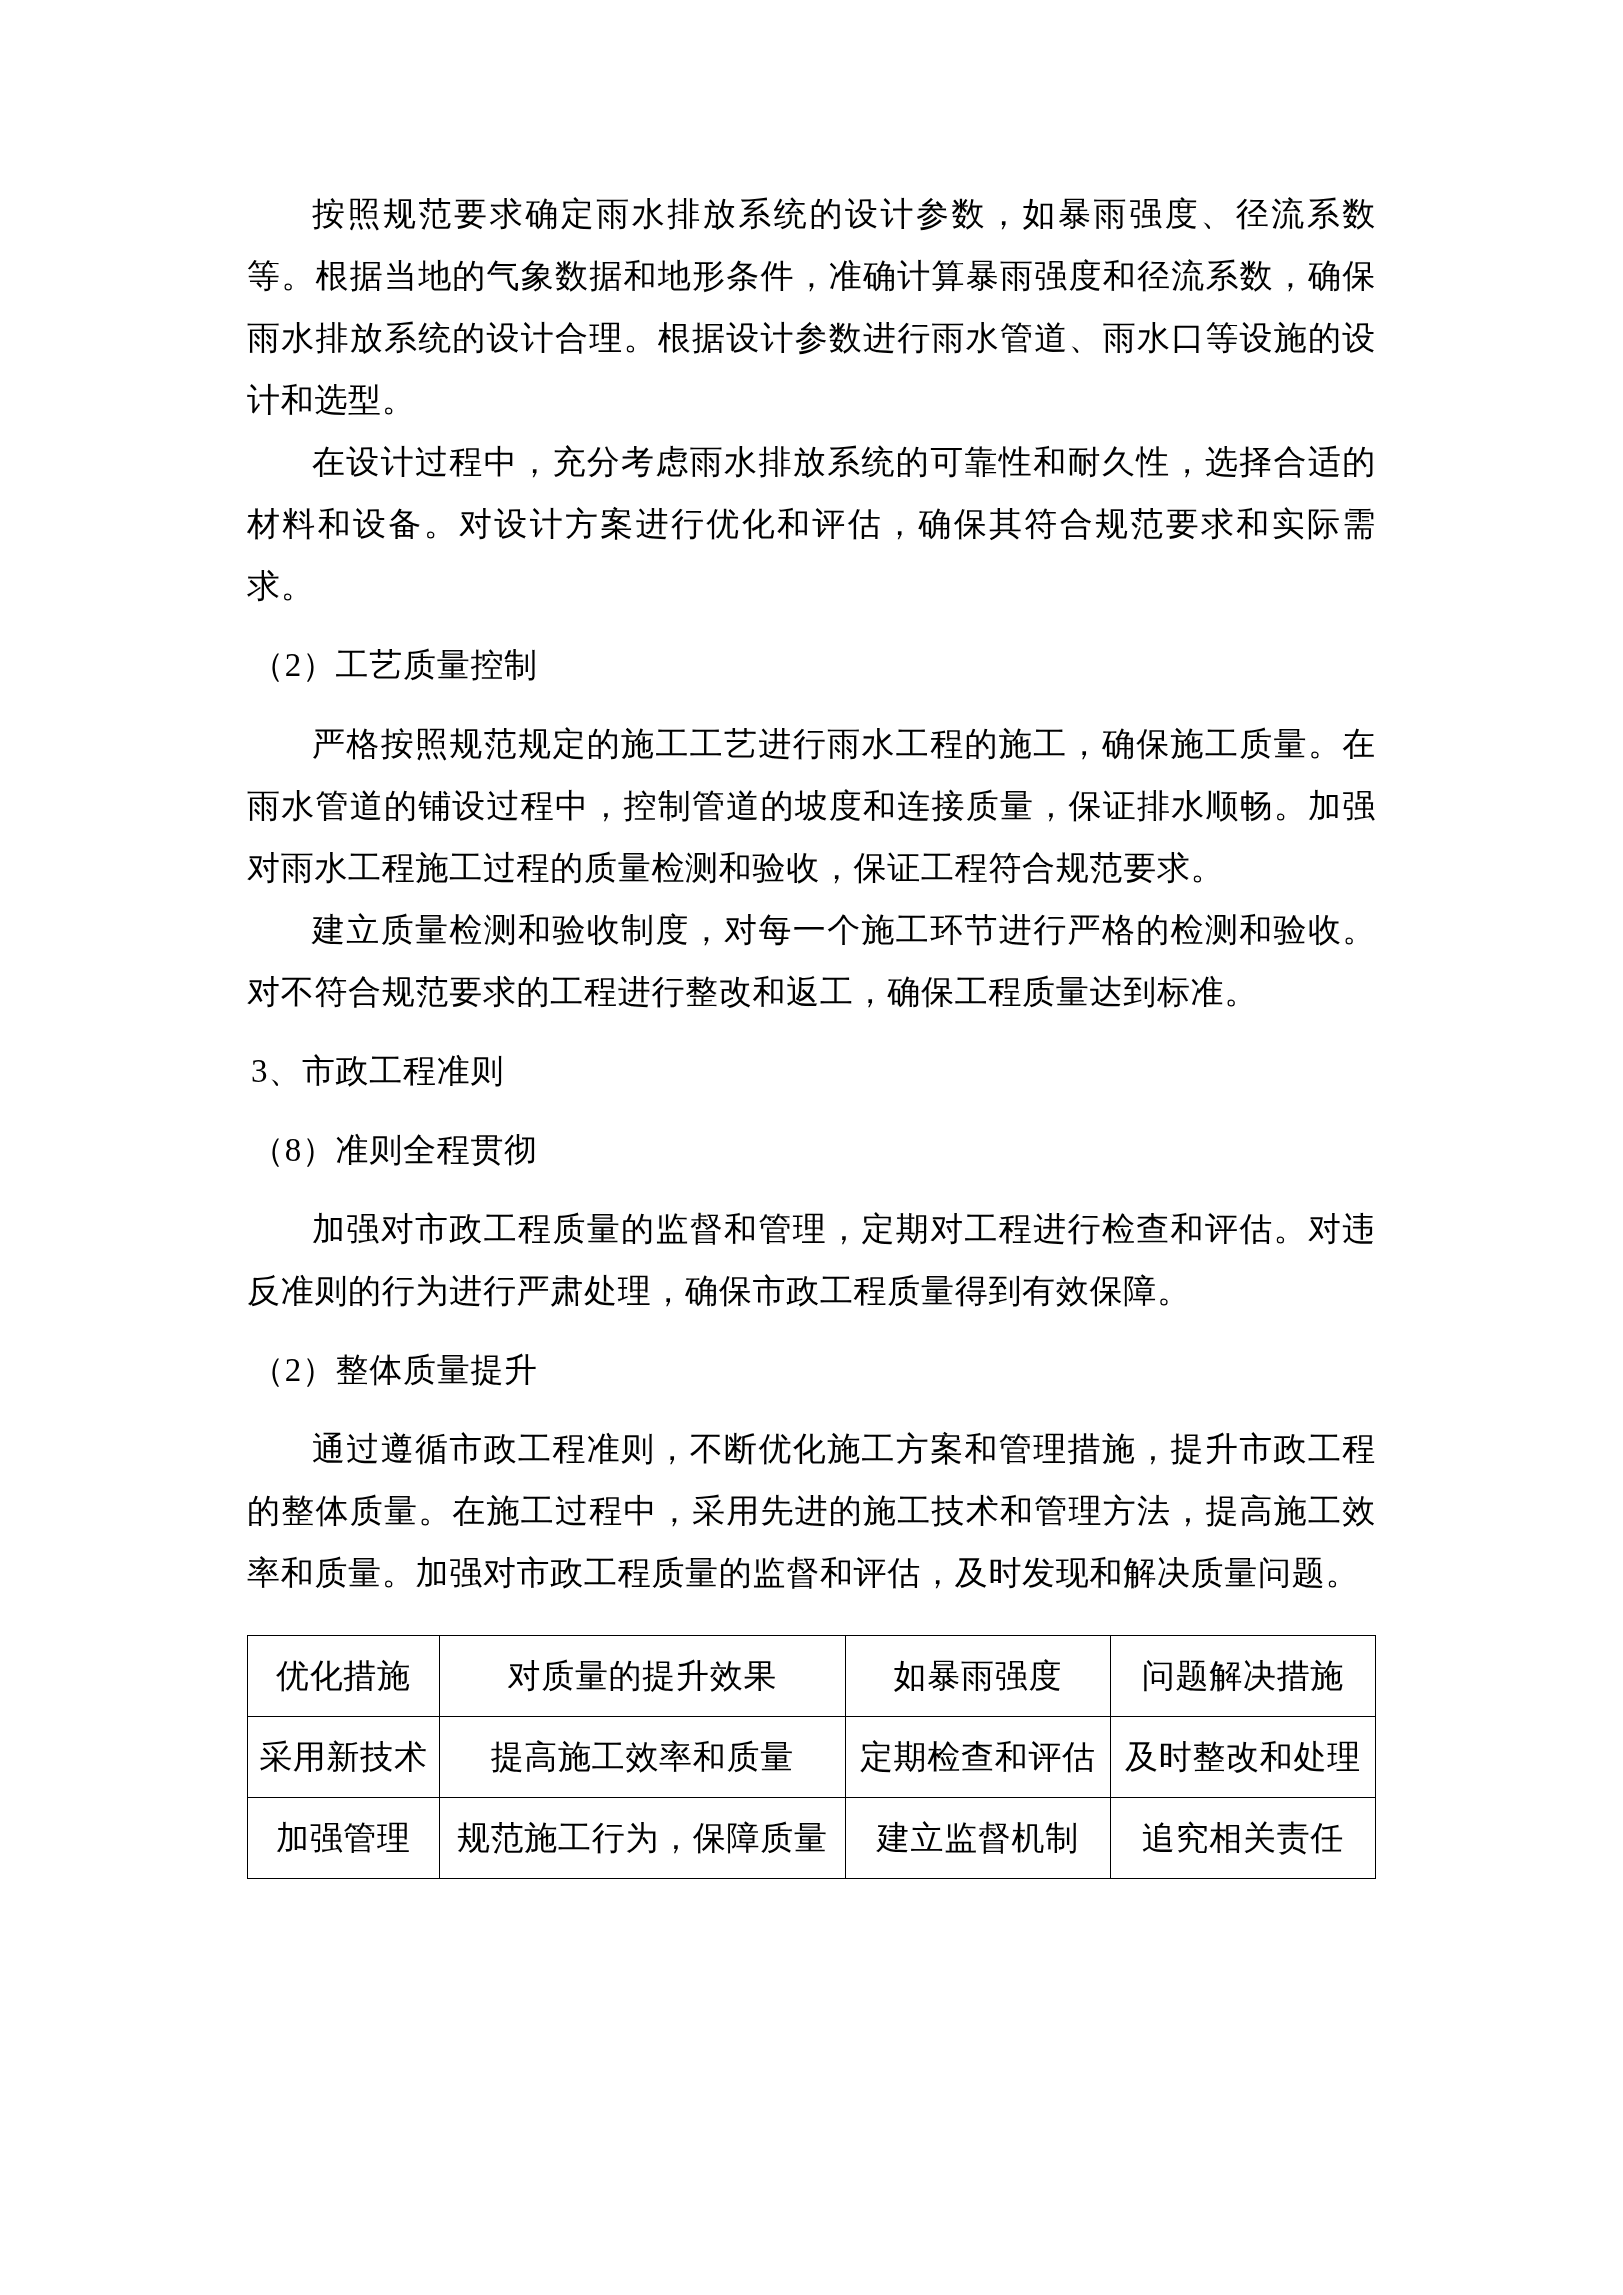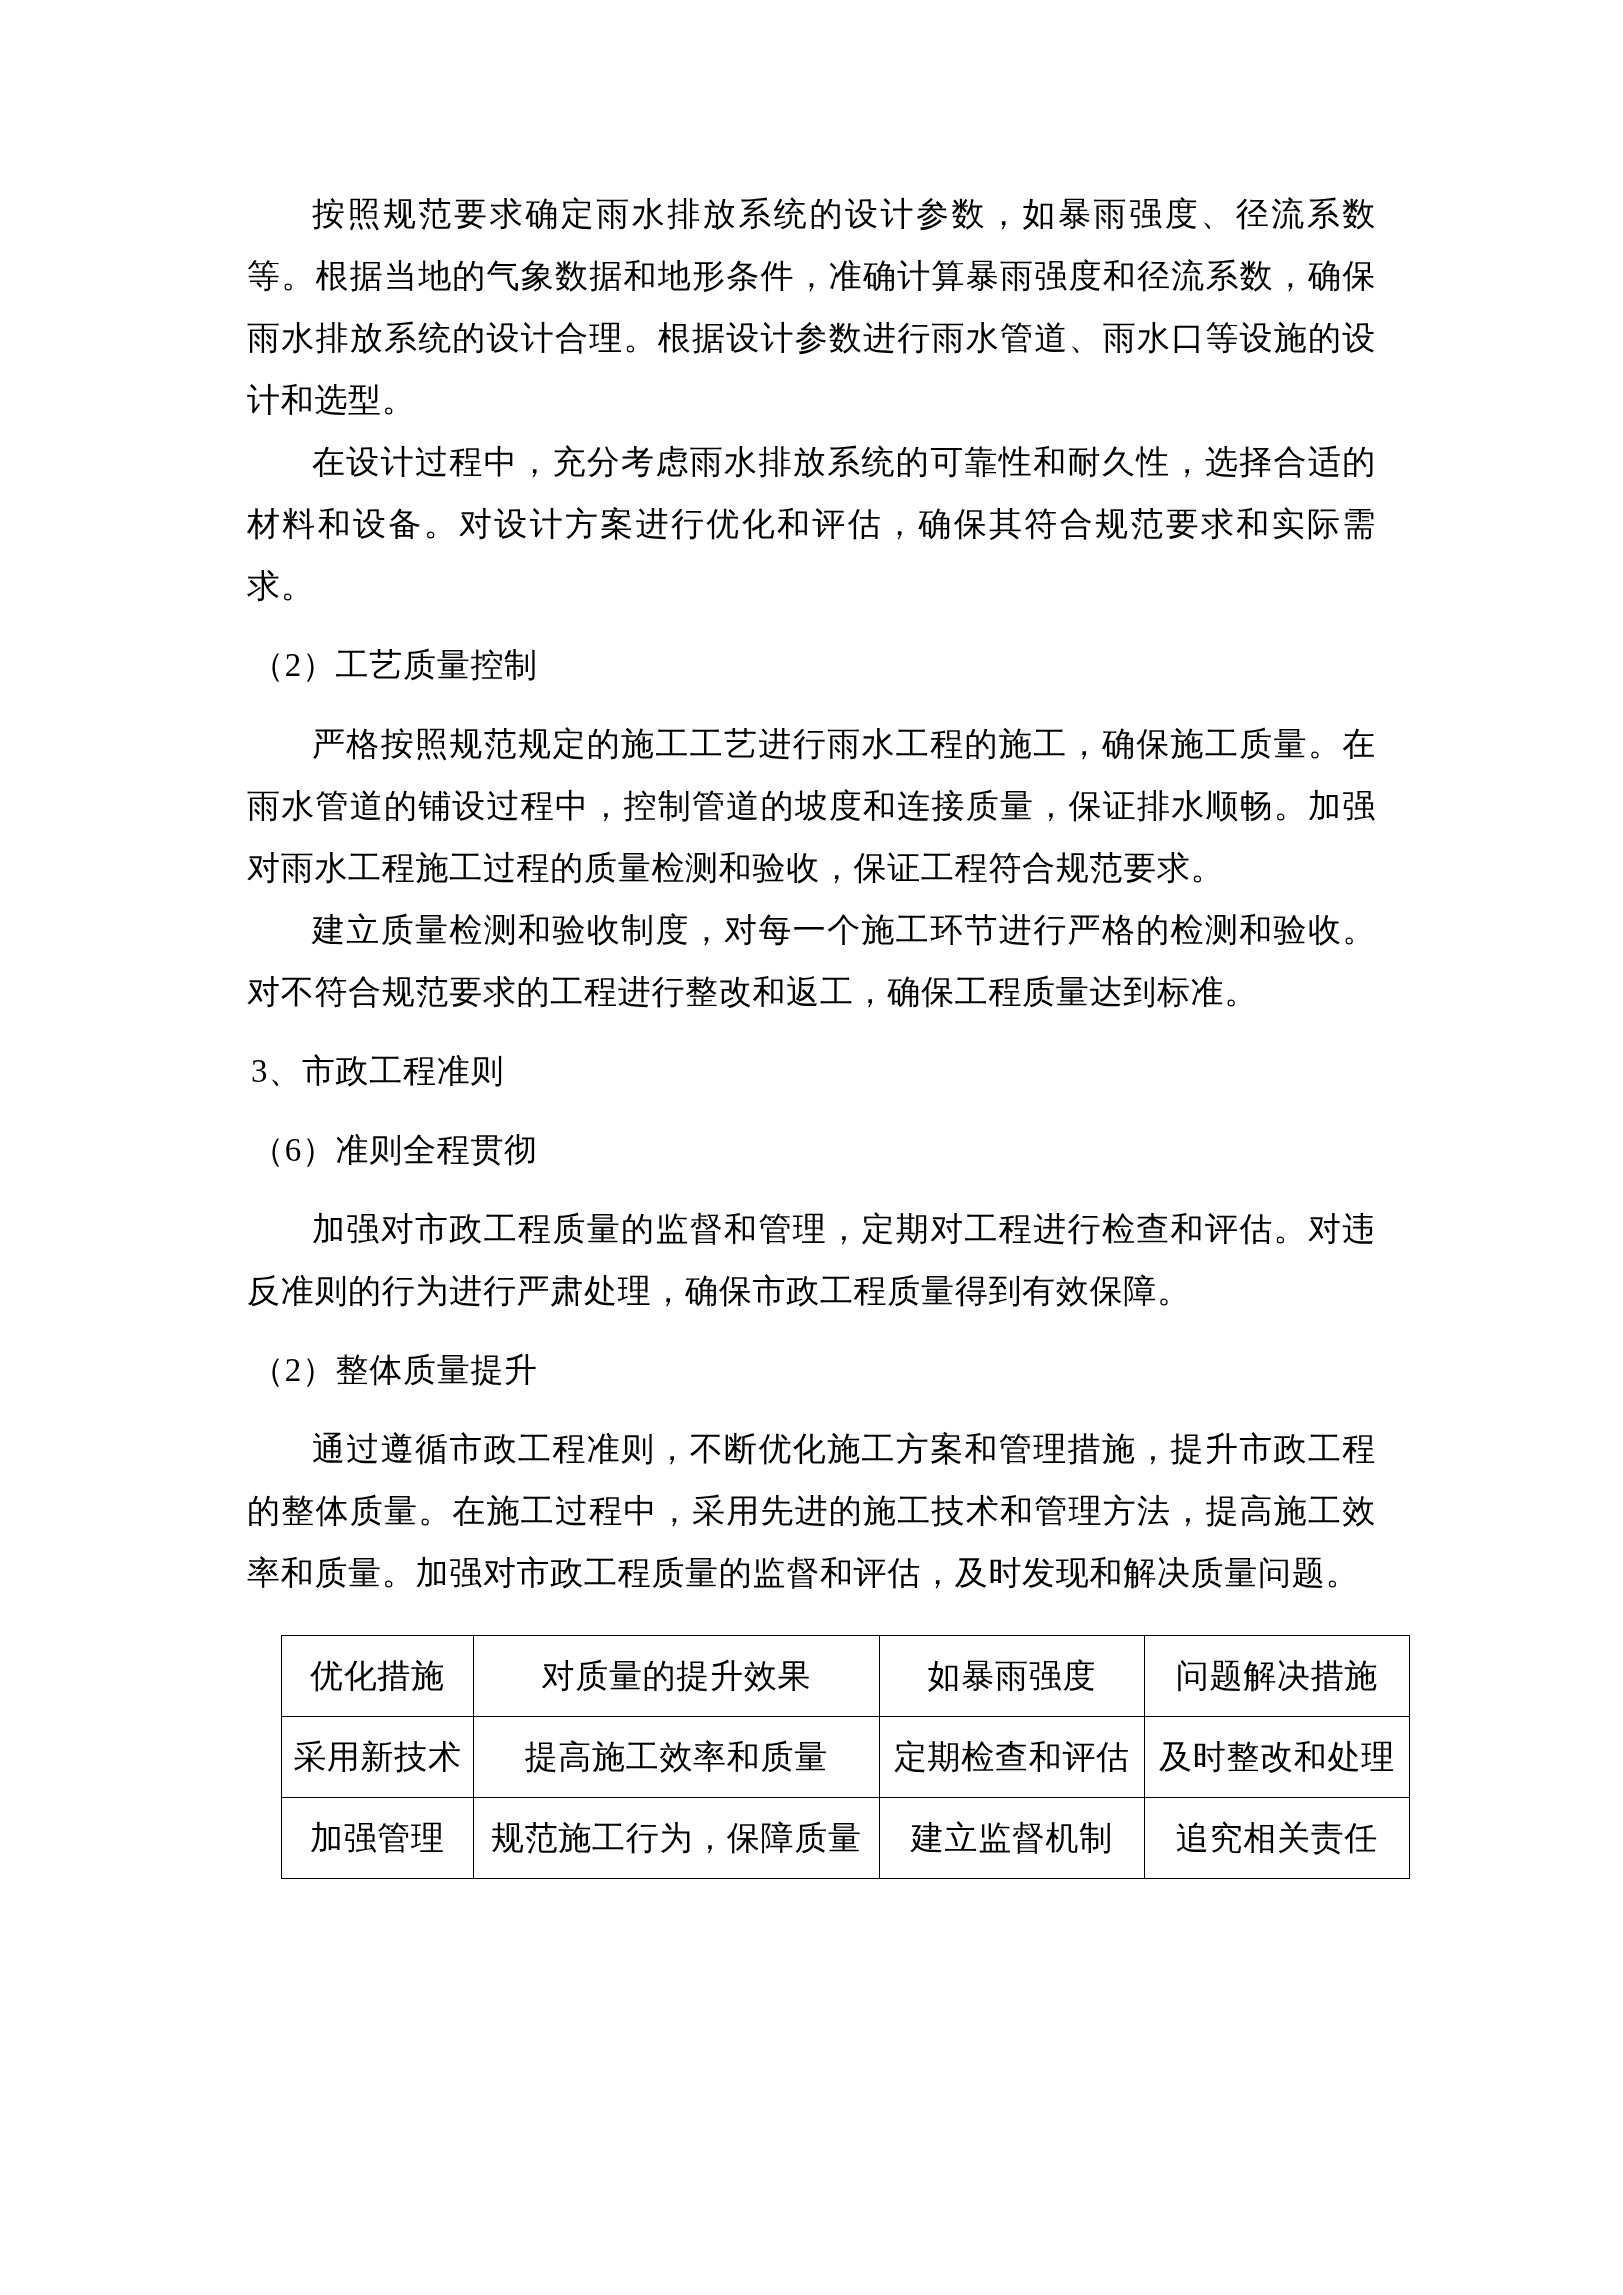--- a/index.html
+++ b/index.html
@@ -33,21 +33,20 @@
     font-size: 33px;
     line-height: 62px;
     font-weight: normal;
     letter-spacing: 0.7px;
   }
   table.doc-table {
     width: 100%;
     margin-top: 31px;
     border-collapse: collapse;
     table-layout: fixed;
-    margin-left: 34px;
   }
   table.doc-table th,
   table.doc-table td {
     border: 1.3px solid #000000;
     font-size: 33px;
     font-weight: normal;
     text-align: center;
     vertical-align: middle;
     height: 80px;
     padding: 0 6.5px;
@@ -63,21 +62,21 @@
 
   <p class="para">按照规范要求确定雨水排放系统的设计参数，如暴雨强度、径流系数等。根据当地的气象数据和地形条件，准确计算暴雨强度和径流系数，确保雨水排放系统的设计合理。根据设计参数进行雨水管道、雨水口等设施的设计和选型。</p>
   <p class="para">在设计过程中，充分考虑雨水排放系统的可靠性和耐久性，选择合适的材料和设备。对设计方案进行优化和评估，确保其符合规范要求和实际需求。</p>
 
   <h3 class="heading">（2）工艺质量控制</h3>
 
   <p class="para">严格按照规范规定的施工工艺进行雨水工程的施工，确保施工质量。在雨水管道的铺设过程中，控制管道的坡度和连接质量，保证排水顺畅。加强对雨水工程施工过程的质量检测和验收，保证工程符合规范要求。</p>
   <p class="para">建立质量检测和验收制度，对每一个施工环节进行严格的检测和验收。对不符合规范要求的工程进行整改和返工，确保工程质量达到标准。</p>
 
   <h3 class="heading">3、市政工程准则</h3>
-  <h3 class="heading">（6）准则全程贯彻</h3>
+  <h3 class="heading">（8）准则全程贯彻</h3>
 
   <p class="para">加强对市政工程质量的监督和管理，定期对工程进行检查和评估。对违反准则的行为进行严肃处理，确保市政工程质量得到有效保障。</p>
 
   <h3 class="heading">（2）整体质量提升</h3>
 
   <p class="para">通过遵循市政工程准则，不断优化施工方案和管理措施，提升市政工程的整体质量。在施工过程中，采用先进的施工技术和管理方法，提高施工效率和质量。加强对市政工程质量的监督和评估，及时发现和解决质量问题。</p>
 
   <table class="doc-table">
     <colgroup>
       <col style="width:17%">

